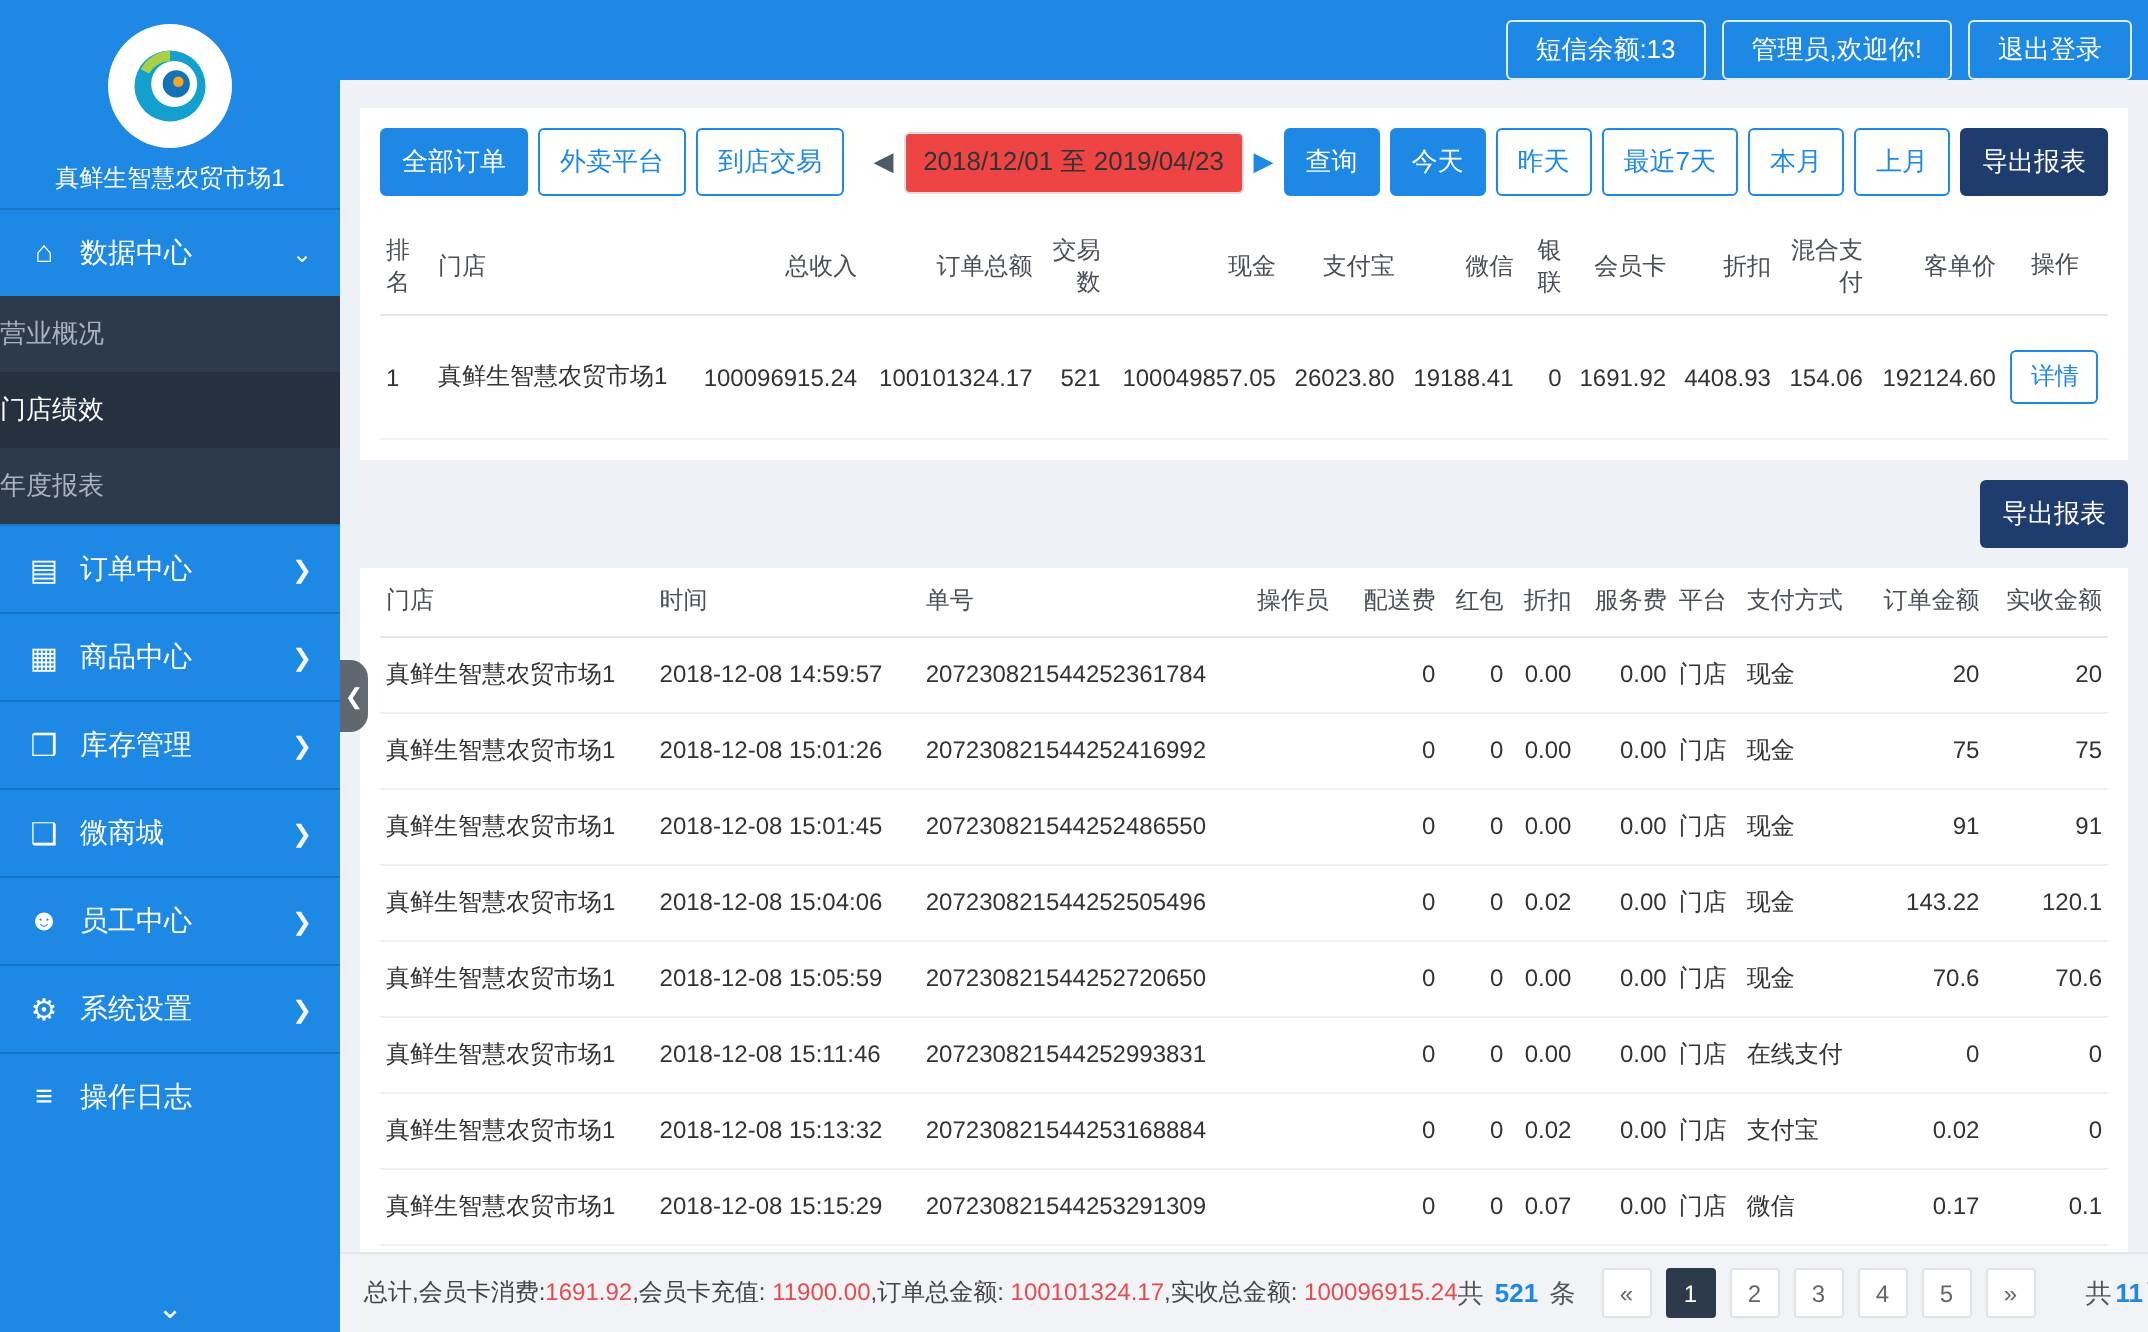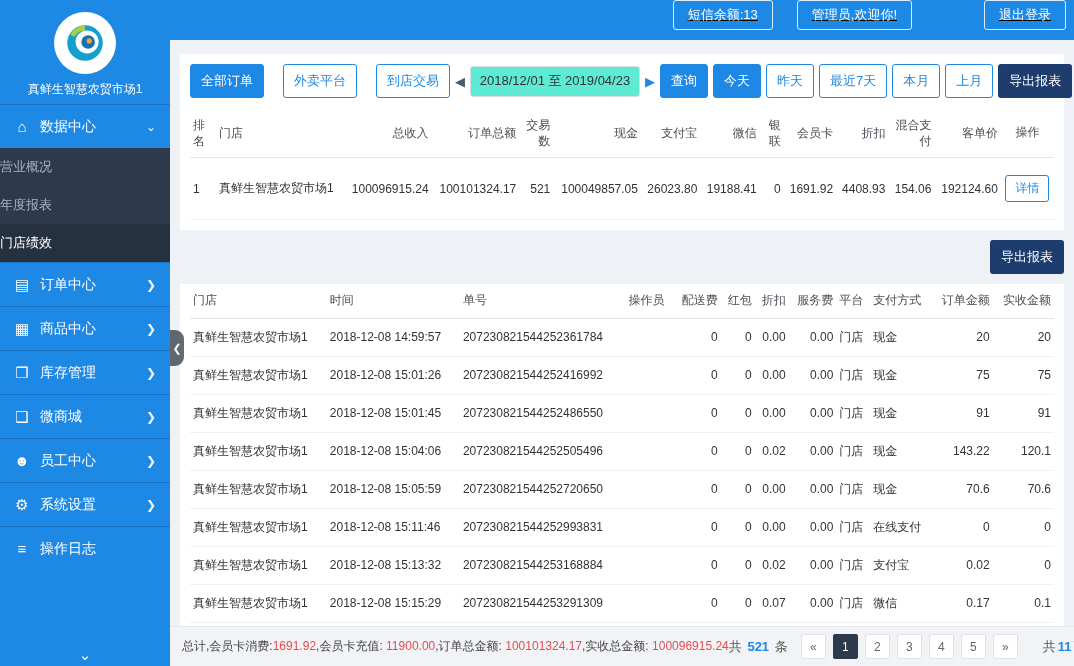--- a/index.html
+++ b/index.html
@@ -16,39 +16,39 @@
   .menu-item { height:44px; flex-shrink:0; display:flex; align-items:center; padding:0 14px; gap:10px; color:#fff; font-size:14px; border-top:1px solid rgba(0,0,0,.14); cursor:pointer; }
   .menu-icon { width:16px; text-align:center; font-size:15px; }
   .menu-chevron { margin-left:auto; font-size:12px; opacity:.95; }
   .submenu { background:#2d3a4b; }
   .submenu-item { height:38px; line-height:38px; color:#a9b3c0; font-size:13px; cursor:pointer; }
   .submenu-item.active { color:#fff; background:#263140; }
   .sidebar-bottom { margin-top:auto; color:#fff; text-align:center; font-size:15px; line-height:18px; padding-bottom:2px; cursor:pointer; }
 
   
   .main { flex:1; display:flex; flex-direction:column; position:relative; background:#eef1f5; overflow:hidden; }
-  .topbar { height:40px; flex-shrink:0; background:#1e88e5; display:flex; align-items:flex-start; justify-content:flex-end; gap:24px; padding-right:8px;text-decoration:underline; }
+  .topbar { height:40px; flex-shrink:0; background:#1e88e5; display:flex; align-items:flex-end; justify-content:flex-end; gap:8px; padding-right:8px; }
   .topbar-item { color:#fff; font-size:13px; border:1px solid rgba(255,255,255,.85); border-radius:3px; padding:5px 14px; }
-  .topbar-item.click { cursor:pointer;margin-left:48px; }
+  .topbar-item.click { cursor:pointer; }
   .collapse-handle { position:absolute; left:170px; top:330px; width:14px; height:36px; background:rgba(40,48,58,.72); color:#fff; border-radius:0 9px 9px 0; display:flex; align-items:center; justify-content:center; font-size:11px; cursor:pointer; z-index:20; }
 
   .content { flex:1; padding:14px 10px 0 10px; overflow:hidden; }
   .panel { background:#fff; padding:10px; }
   .panel.detail { padding:0 10px; }
 
   
   .filter-row { display:flex; align-items:center; gap:5px; }
   .fbtn { font-size:13px; padding:7px 10px; border:1px solid #1e88e5; background:#fff; color:#1e88e5; border-radius:3px; cursor:pointer; font-family:inherit; white-space:nowrap; }
   .fbtn.active { background:#1e88e5; color:#fff; }
   .btn-dark { font-size:13px; padding:8px 11px; background:#1e3c6e; color:#fff; border:none; border-radius:3px; cursor:pointer; font-family:inherit; white-space:nowrap; }
   .date-group { display:flex; align-items:center; gap:5px; margin-left:auto; }
   .date-arrow { cursor:pointer; font-size:13px; }
   .date-arrow.left { color:#4d5a68; }
   .date-arrow.right { color:#1e88e5; }
-  .date-input { width:170px; height:31px; border:1px solid #d9dce1; border-radius:3px; background:#5eead4; text-align:center; font-size:13px; color:#333; font-family:inherit; }
+  .date-input { width:170px; height:31px; border:1px solid #d9dce1; border-radius:3px; background:#ef4444; text-align:center; font-size:13px; color:#333; font-family:inherit; }
 
   
   table { width:100%; border-collapse:collapse; }
   th { font-weight:normal; color:#4a4f55; vertical-align:middle; line-height:1.3; }
   .summary-table { margin-top:12px; font-size:12px; }
   .summary-table th { padding:8px 3px; border-bottom:1px solid #e3e7eb; }
   .summary-table td { padding:17px 3px; color:#333; white-space:nowrap; border-bottom:1px solid #f0f2f5; }
   .summary-table th, .summary-table td { text-align:right; }
   .summary-table th:nth-child(-n+2), .summary-table td:nth-child(-n+2) { text-align:left; }
   .summary-table th:last-child, .summary-table td:last-child { text-align:center;font-family:Liberation Mono, monospace; }
@@ -100,22 +100,22 @@
       <div class="store-name">真鲜生智慧农贸市场1</div>
     </div>
     <nav class="menu">
         <div class="menu-item active">
           <span class="menu-icon">⌂</span>
           <span class="menu-label">数据中心</span>
           <span class="menu-chevron">⌄</span>
         </div>
         <div class="submenu">
           <div class="submenu-item">营业概况</div>
+          <div class="submenu-item active">门店绩效</div>
           <div class="submenu-item">年度报表</div>
-          <div class="submenu-item active">门店绩效</div>
         </div>
         <div class="menu-item">
           <span class="menu-icon">▤</span>
           <span class="menu-label">订单中心</span>
           <span class="menu-chevron">❯</span>
         </div>
         <div class="menu-item">
           <span class="menu-icon">▦</span>
           <span class="menu-label">商品中心</span>
           <span class="menu-chevron">❯</span>
@@ -155,21 +155,21 @@
     <header class="topbar">
       <div class="topbar-item">短信余额:13</div>
       <div class="topbar-item">管理员,欢迎你!</div>
       <div class="topbar-item click">退出登录</div>
     </header>
 
     <div class="content">
 
       <section class="panel">
         <div class="filter-row">
-          <div style="display:flex; gap:19px;">
+          <div style="display:flex; gap:5px;">
               <button class="fbtn active">全部订单</button>
               <button class="fbtn">外卖平台</button>
               <button class="fbtn">到店交易</button>
             </div>
           <div class="date-group">
             <span class="date-arrow left">◀</span>
             <input class="date-input" readonly="" value="2018/12/01 至 2019/04/23" style="">
             <span class="date-arrow right">▶</span>
           </div>
           <button class="fbtn active">查询</button>

